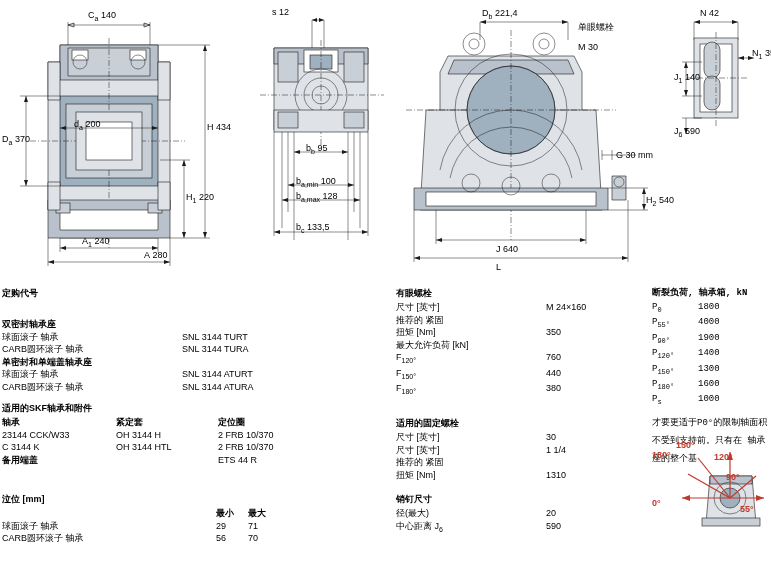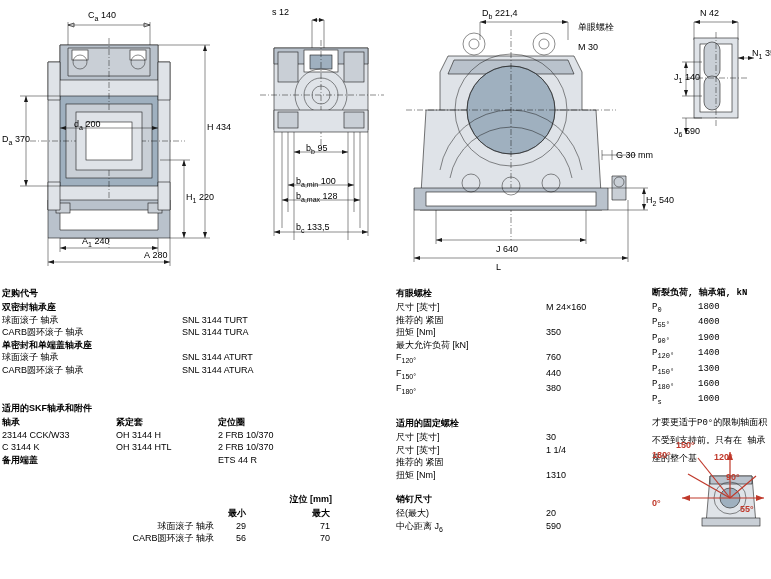--- a/index.html
+++ b/index.html
@@ -322,21 +322,21 @@
 </div>
 <div class="abs lbl" style="left:674px;top:72px;">
   <span>J<span class="sub">1</span></span>&nbsp;<span>140</span>
 </div>
 <div class="abs lbl" style="left:674px;top:126px;">
   <span>J<span class="sub">6</span></span>&nbsp;<span>590</span>
 </div>
 
 <div class="abs" style="left:2px;top:288px;width:300px;">
   <div class="lbl bold">定购代号</div>
-  <table class="tbl" style="margin-top:3px;width:300px;">
+  <table class="tbl" style="margin-top:20px;width:300px;">
     <tbody>
         <tr>
       <td class="hdr" style="width:178px;">双密封轴承座</td>
       <td></td>
     </tr>
     <tr>
       <td>球面滚子 轴承</td>
       <td>SNL 3144 TURT</td>
     </tr>
     <tr>
@@ -380,21 +380,21 @@
     </tr>
     <tr>
       <td class="hdr">备用端盖</td>
       <td></td>
       <td>ETS 44 R</td>
     </tr>
   </tbody>
     </table>
 </div>
 
-<div class="abs" style="left:2px;top:494px;width:330px;text-align:right;">
+<div class="abs" style="left:2px;top:494px;width:330px;">
   <div class="lbl bold">泣位 [mm]</div>
   <table class="tbl" style="margin-top:3px;width:330px;">
     <tbody>
         <tr>
       <td style="width:212px;"></td>
       <td class="hdr" style="width:30px;">最小</td>
       <td class="hdr">最大</td>
     </tr>
     <tr>
       <td>球面滚子 轴承</td>

